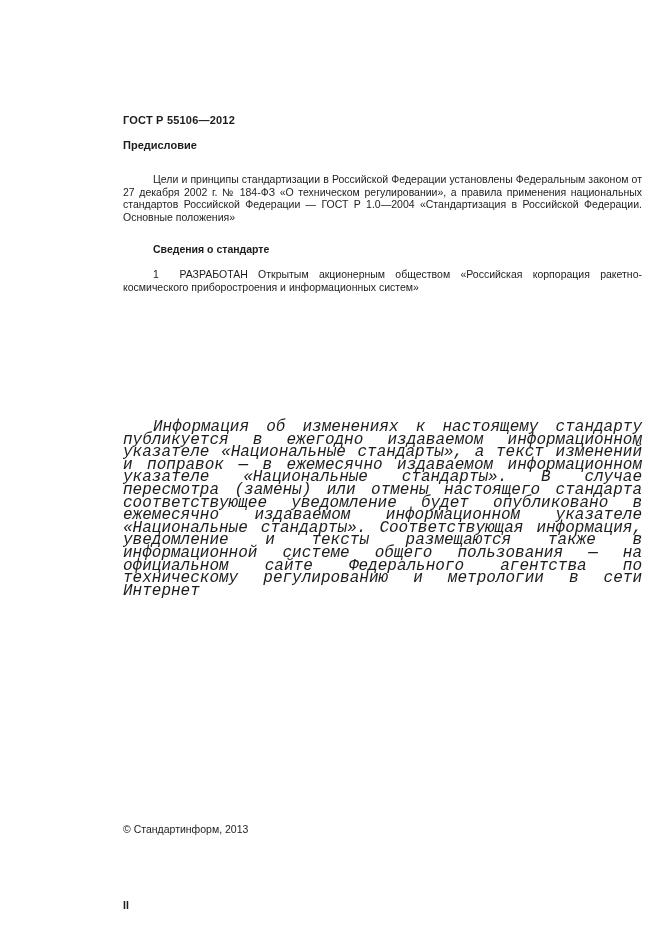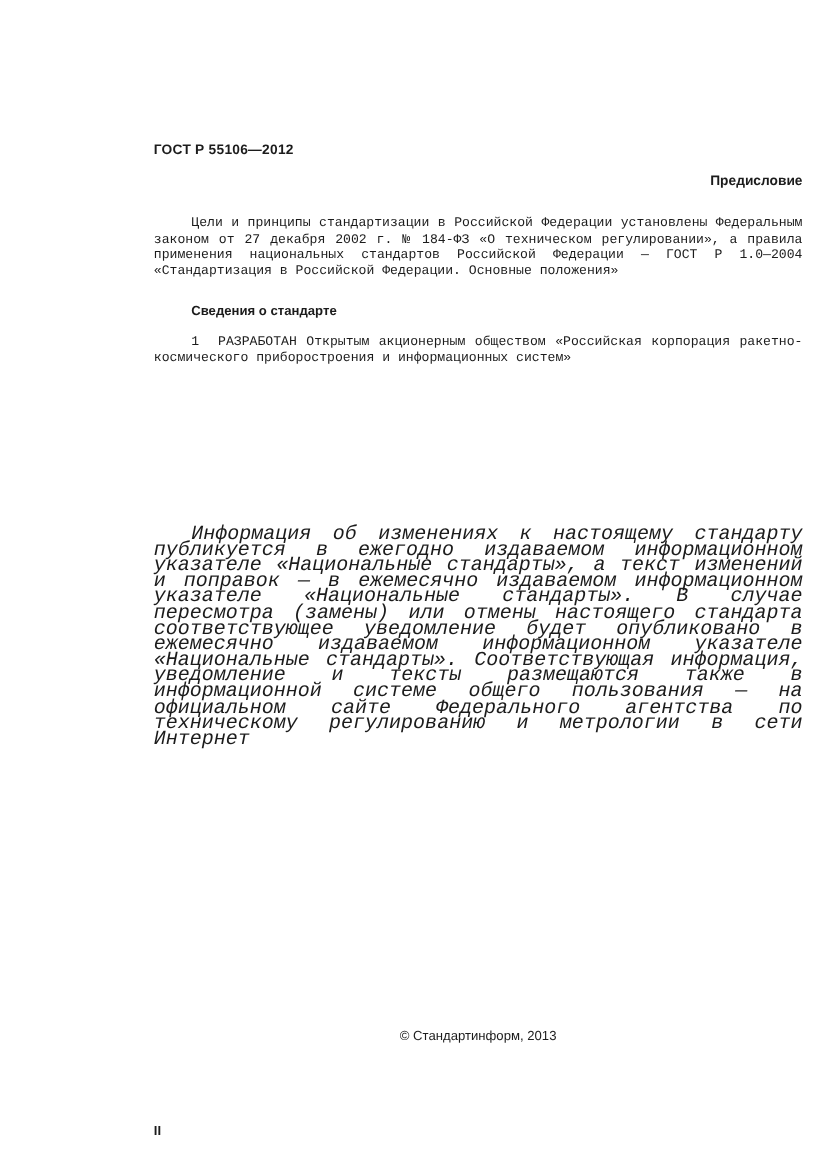--- a/index.html
+++ b/index.html
@@ -25,28 +25,27 @@
   .doc-number {
     top: 66px;
     font-size: 11px;
     font-weight: bold;
     letter-spacing: 0.2px;
   }
   .preface-title {
     top: 91px;
     font-size: 11px;
     font-weight: bold;
-    text-align: right;
+    text-align: left;
   }
   .body-text {
     font-size: 10.5px;
     line-height: 12.5px;
     text-align: justify;
     text-indent: 30px;
-    font-family: Liberation Mono, monospace;
   }
   .intro { top: 125px; }
   .info-heading {
     top: 195px;
     font-size: 10.5px;
     font-weight: bold;
     text-indent: 30px;
   }
   .item-1 { top: 220px; }
   .item-2 { top: 261px; }
@@ -57,21 +56,21 @@
     font-size: 16px;
     line-height: 12.6px;
     font-style: italic;
     text-align: justify;
     text-indent: 30px;
     font-family: Liberation Mono, monospace;
   }
   .copyright {
     top: 775px;
     font-size: 10.5px;
-    text-align: center;
+    text-align: left;
   }
   .restriction { top: 805px; }
   .page-number {
     top: 851px;
     font-size: 10.5px;
     font-weight: bold;
   }
 </style>
 </head>
 <body>

